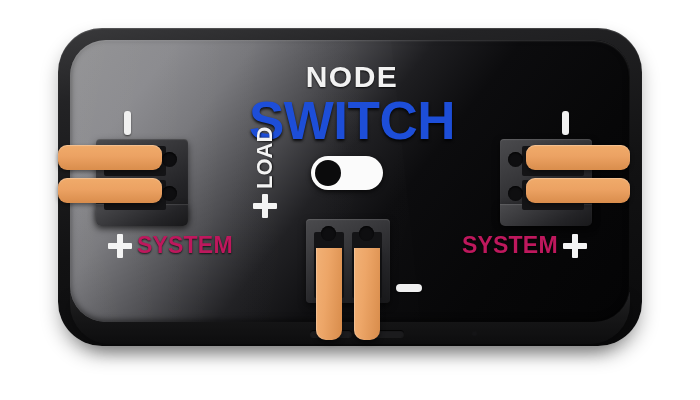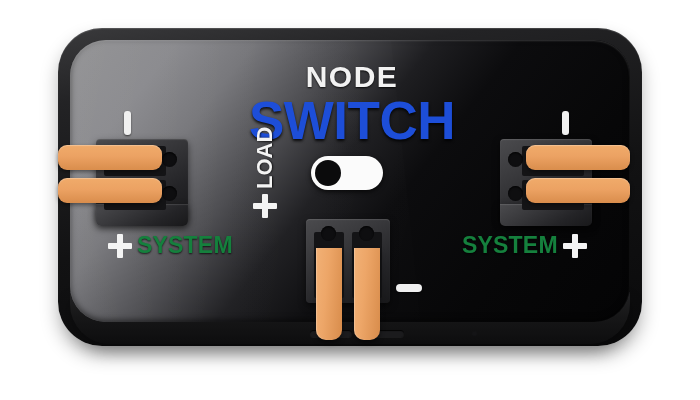--- a/index.html
+++ b/index.html
@@ -159,21 +159,21 @@
 
   
   .term-label {
     position: absolute;
     display: flex;
     align-items: center;
     gap: 5px;
     font-size: 23px;
     font-weight: bold;
     letter-spacing: 0.2px;
-    color: #15803d;
+    color: #be185d;
     white-space: nowrap;
     text-shadow: 0 1px 2px rgba(0,0,0,0.75);
   }
   .label-left   { left: 108px; top: 232px; }
   .label-right  { left: 462px; top: 232px; }
 
   .plus-glyph {
     position: relative;
     display: inline-block;
     width: 24px;

